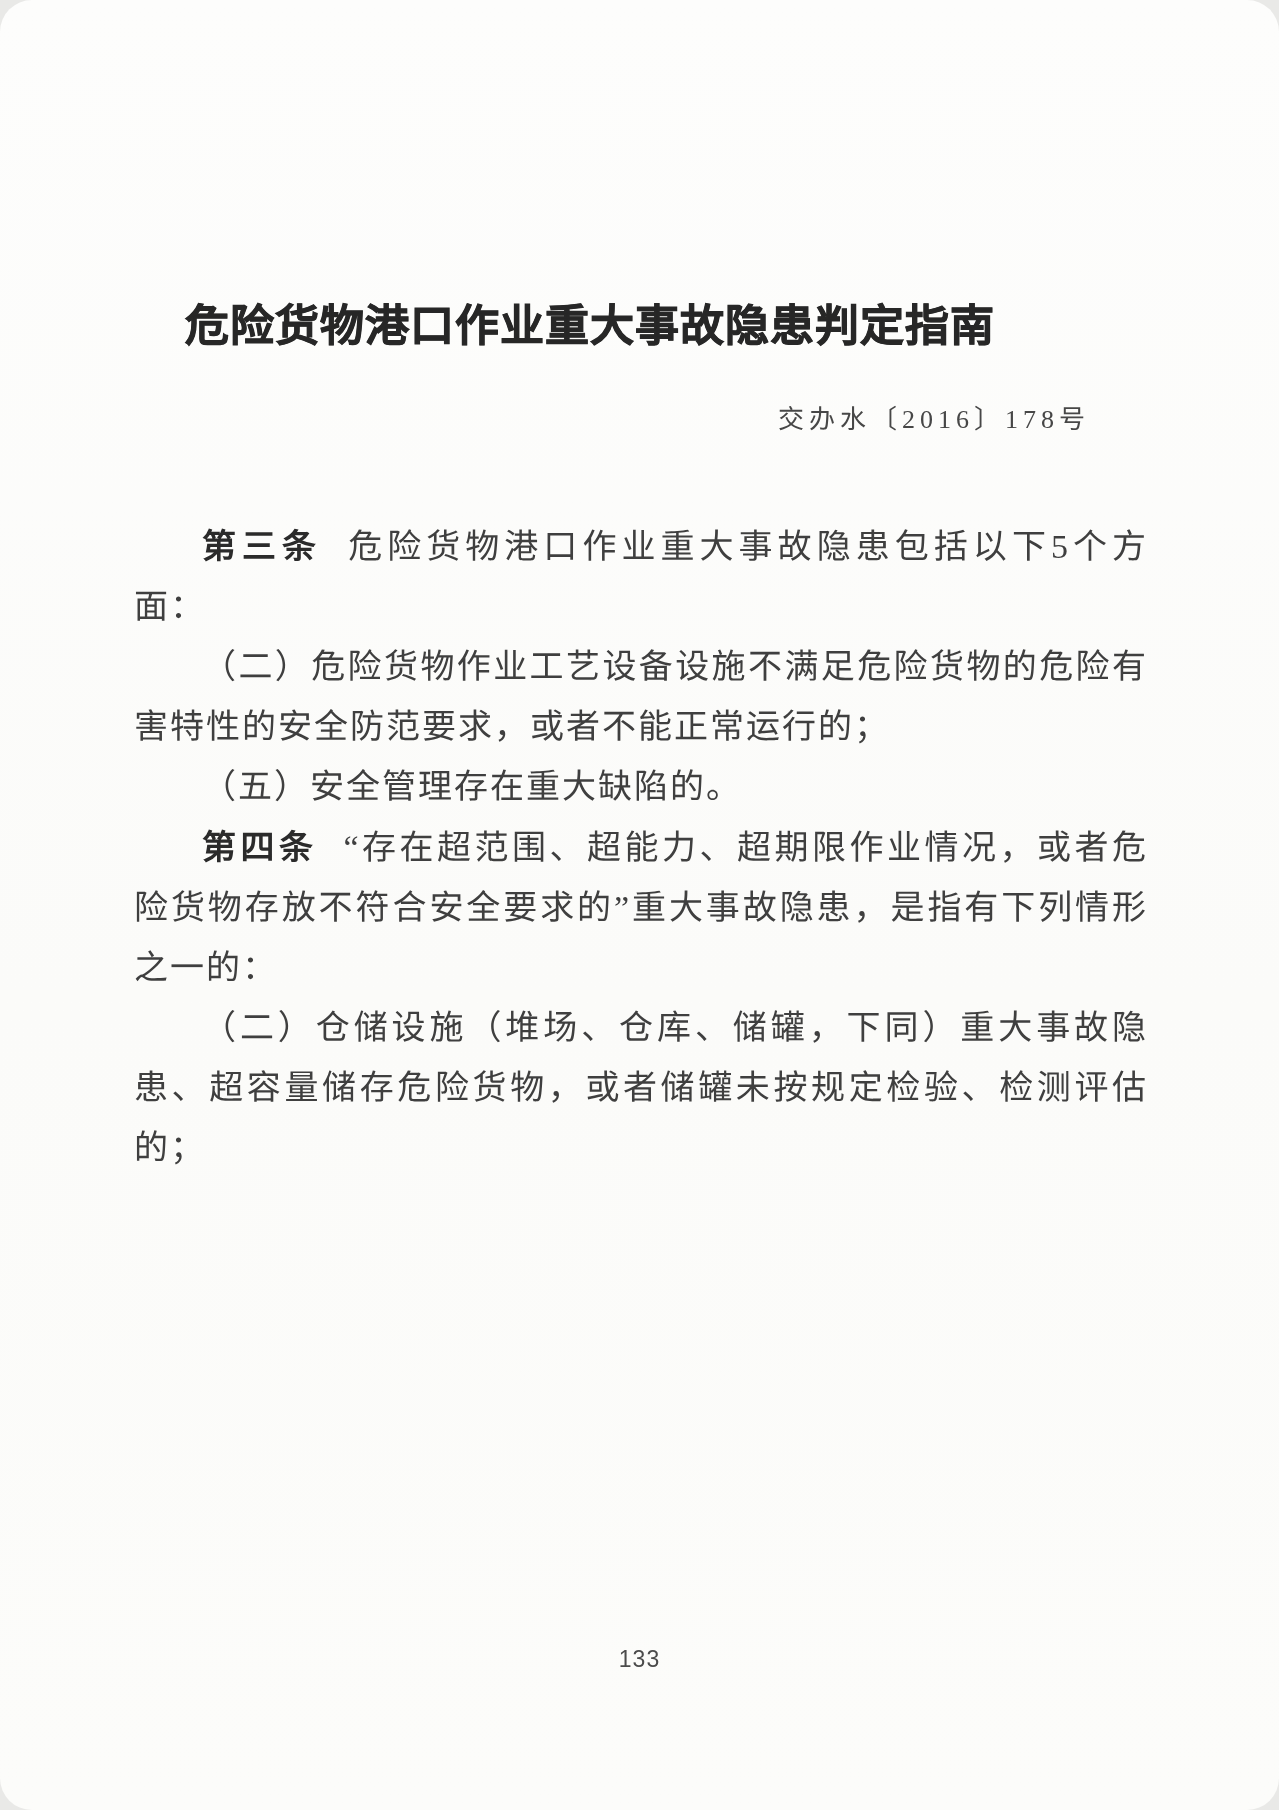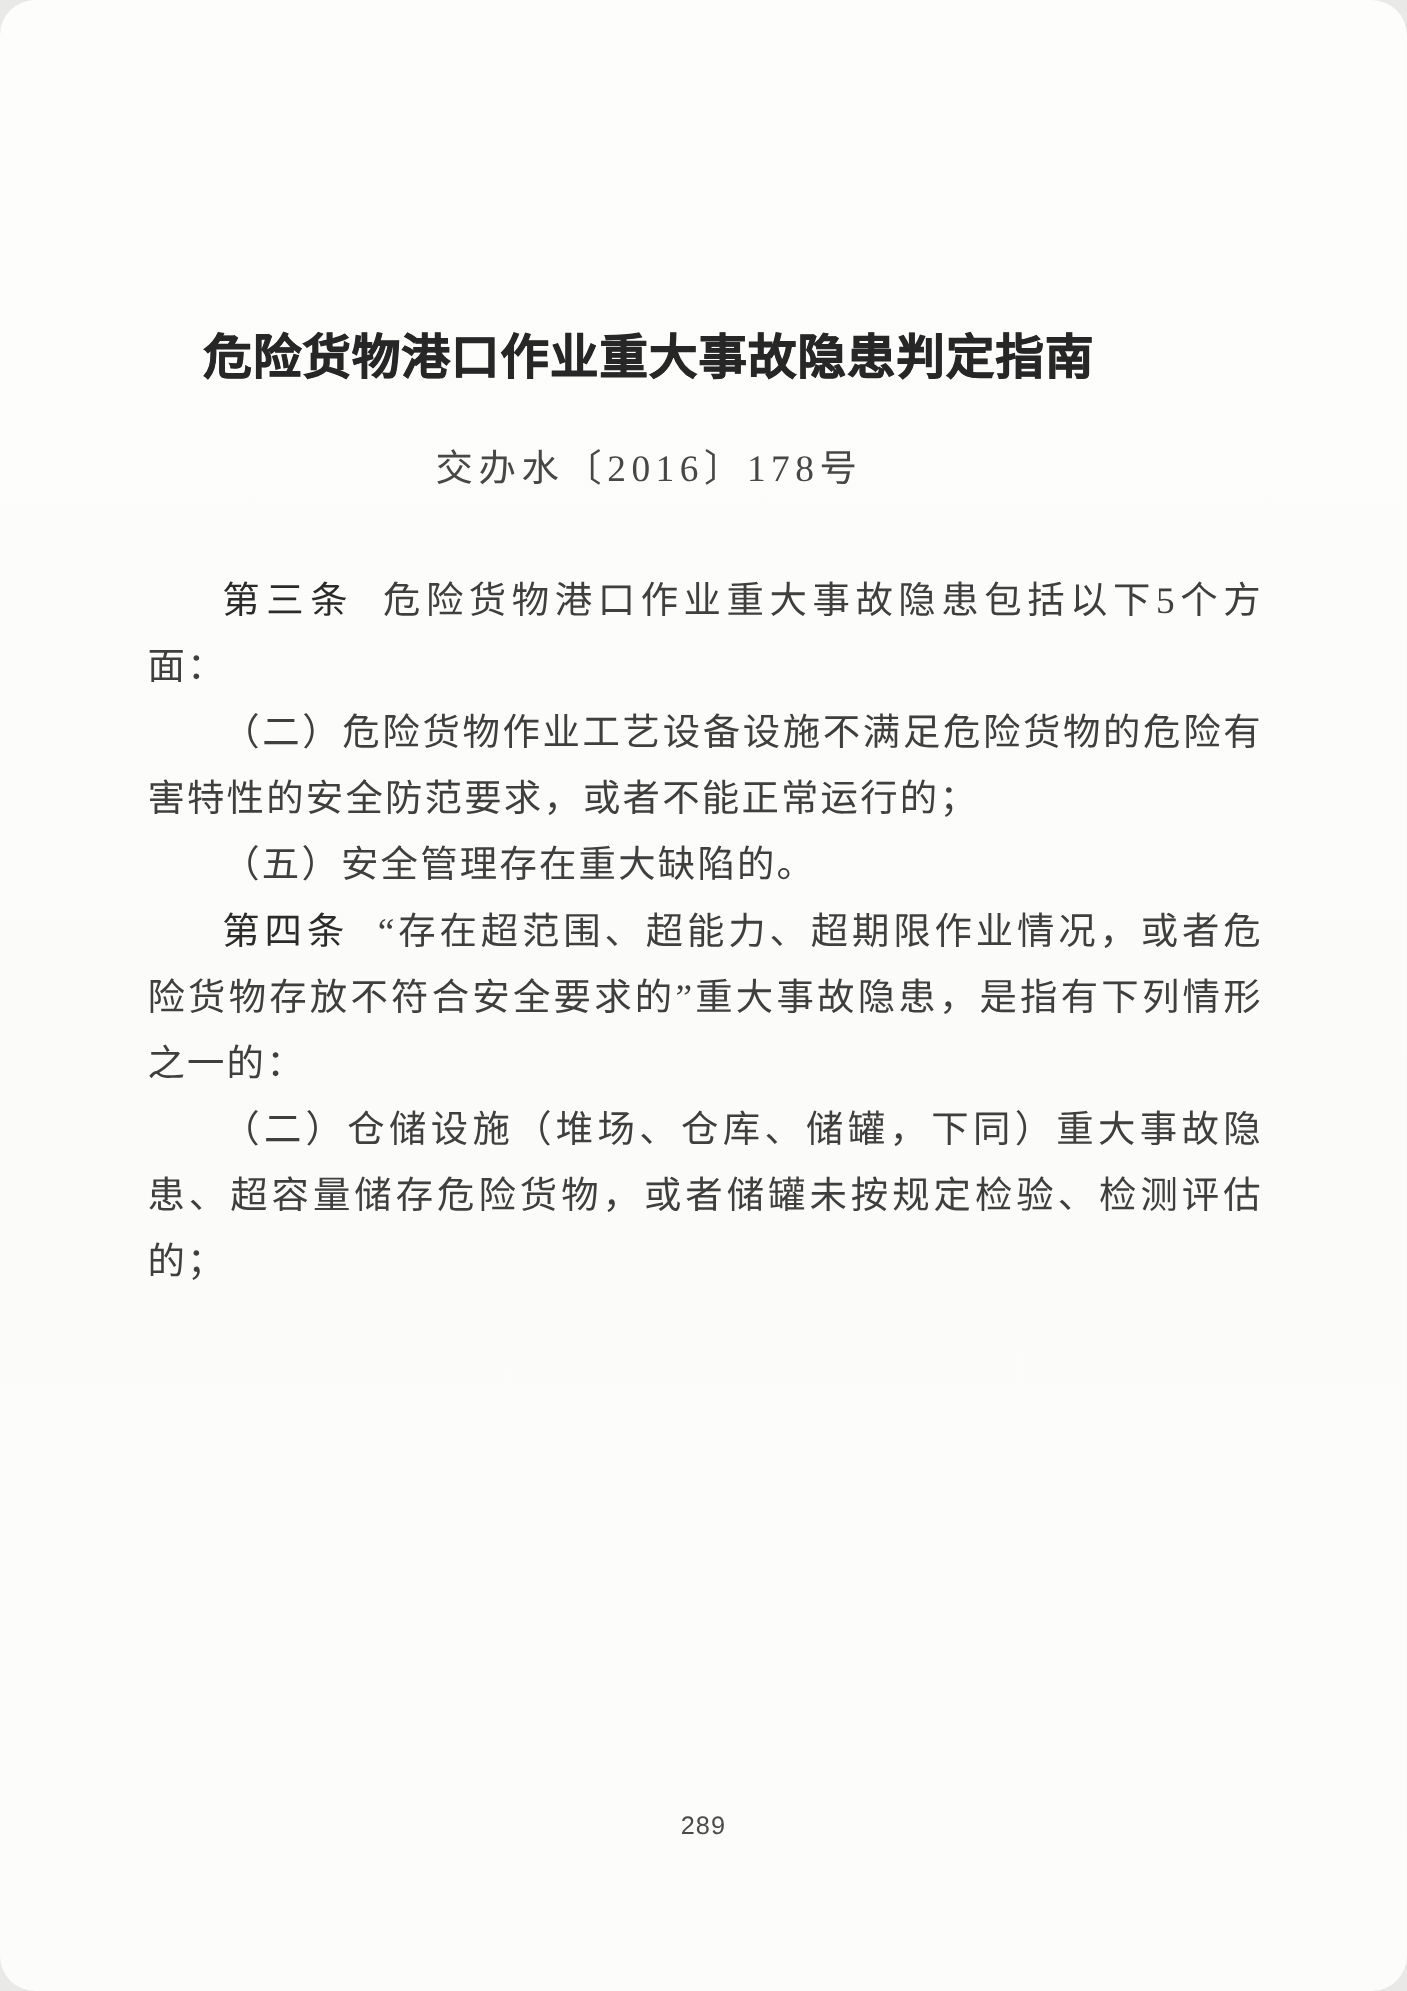--- a/index.html
+++ b/index.html
@@ -31,22 +31,22 @@
     letter-spacing: 1px;
     color: #272727;
     line-height: 1.2;
     -webkit-text-stroke: 0.8px #272727;
   }
   .doc-number {
     position: absolute;
     top: 398px;
     left: 90px;
     width: 1000px;
-    text-align: center;
-    font-size: 34px;
+    text-align: right;
+    font-size: 26px;
     font-weight: 400;
     letter-spacing: 5px;
     color: #474747;
   }
   .doc-body {
     position: absolute;
     top: 516px;
     left: 134px;
     width: 1014px;
     font-size: 34px;
@@ -54,21 +54,21 @@
     letter-spacing: 2px;
     text-align: justify;
     color: #3f3f3f;
   }
   .para {
     margin: 0;
     text-indent: 68px;
   }
   .lead {
     font-family: "Liberation Sans", sans-serif;
-    font-weight: 400;
+    font-weight: 700;
     color: #2b2b2b;
     margin-right: 26px;
     letter-spacing: 3px;
   }
   .page-number {
     position: absolute;
     top: 1646px;
     left: 0;
     width: 100%;
     text-align: center;
@@ -98,15 +98,15 @@
 
     <p class="para"><span>（五）安全管理存在重大缺陷的。</span></p>
 
     <p class="para"><span class="lead">第四条</span><span>“存在超范围、超能力、超期限作业情况，或者危险货物存放不符合安全要求的”重大事故隐患，是指有下列情形之一的：</span></p>
 
 
     <p class="para"><span>（二）仓储设施（堆场、仓库、储罐，下同）重大事故隐患、超容量储存危险货物，或者储罐未按规定检验、检测评估的；</span></p>
 
   </div>
 
-  <div class="page-number">289</div>
+  <div class="page-number">133</div>
 
 </div>
 
 </body></html>

